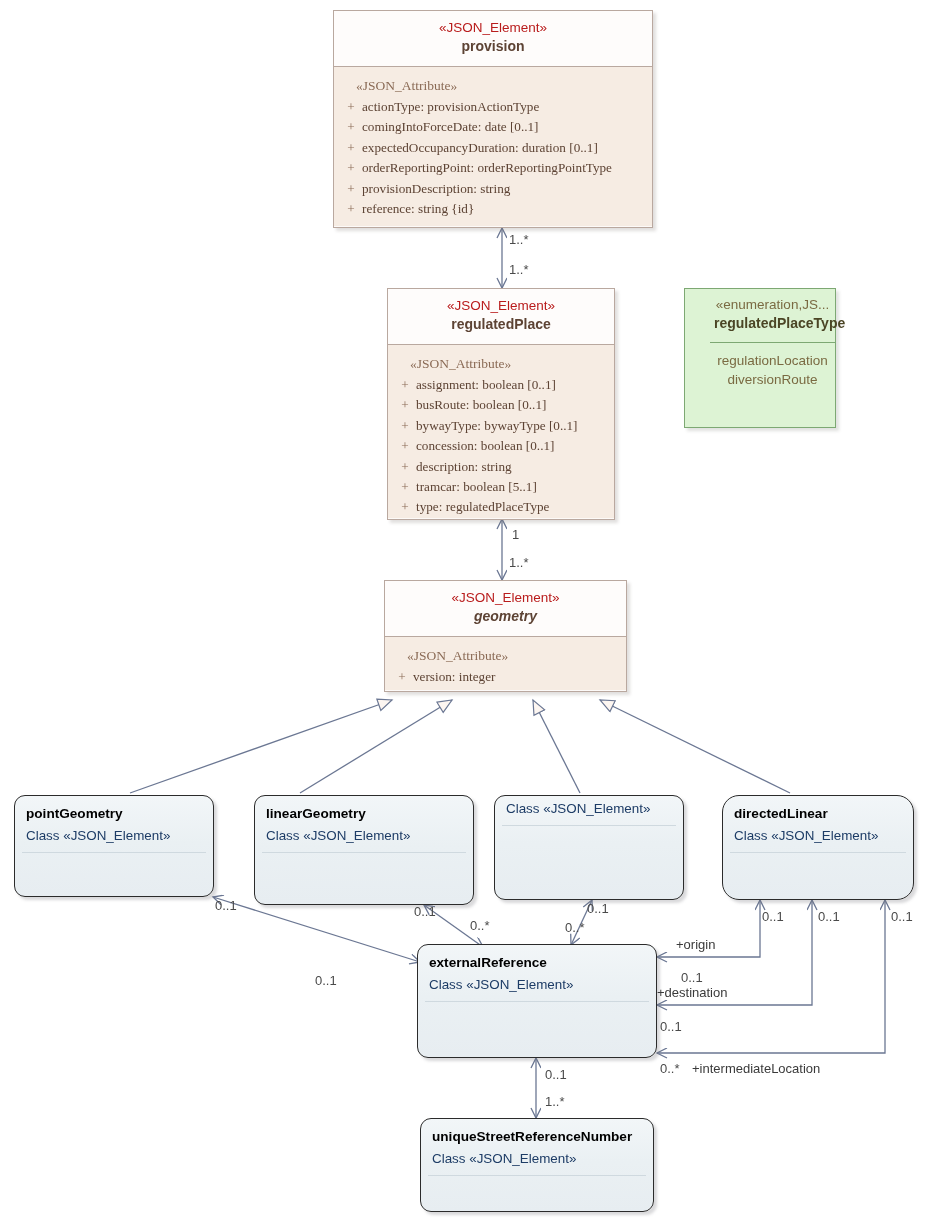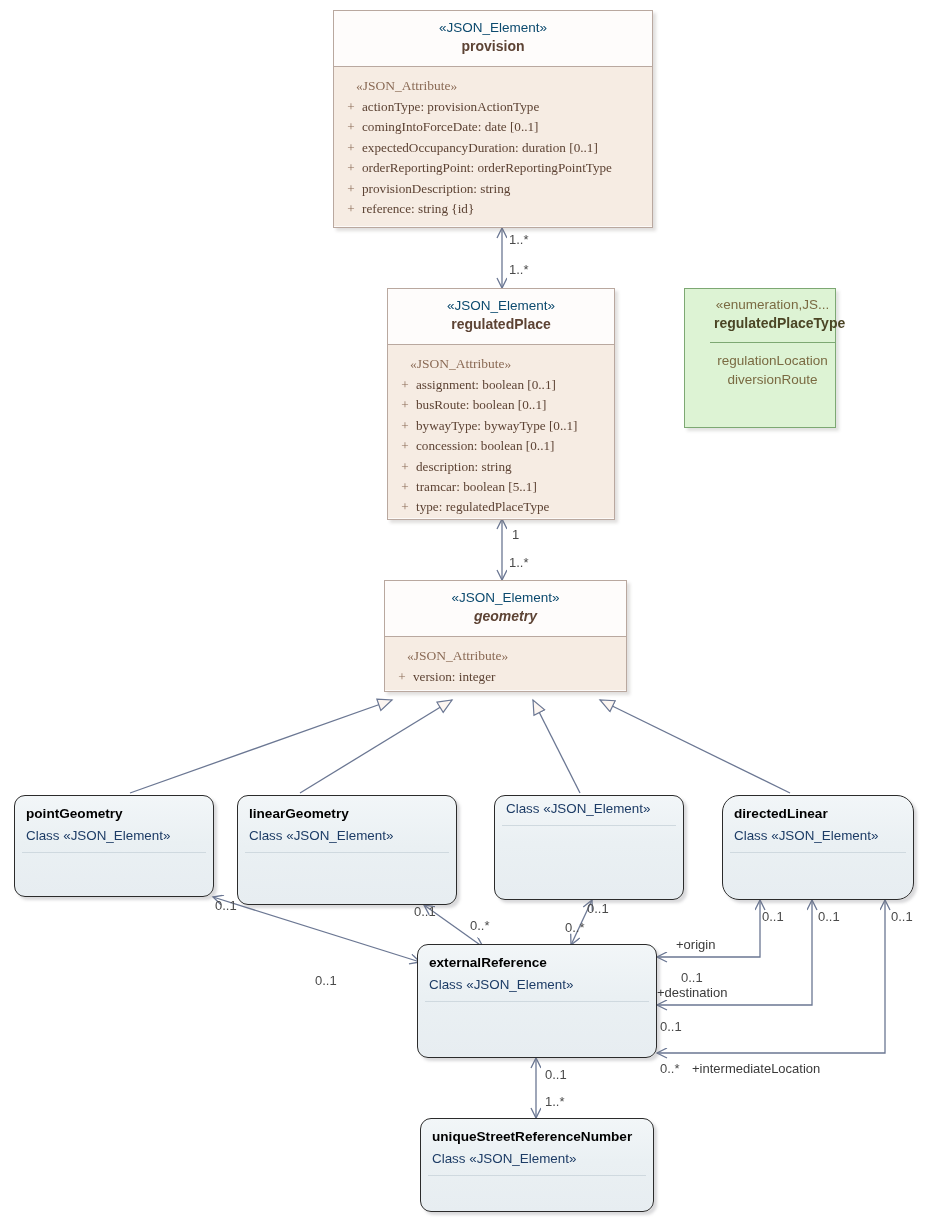--- a/index.html
+++ b/index.html
@@ -38,21 +38,21 @@
   .umlbox .hdr {
     box-sizing: border-box;
     background: #fefcfb;
     border-bottom: 1px solid #b9a89f;
     text-align: center;
     padding: 8px 6px 9px 6px;
     color: #6b4f3f;
   }
   .umlbox .stereo {
     font-size: 13.5px;
-    color: #0c4a6e;
+    color: #b91c1c;
     line-height: 1.35;
   }
   .umlbox .cname {
     font-size: 14px;
     font-weight: bold;
     color: #5d4334;
     line-height: 1.4;
   }
   .umlbox .cname.abstract { font-style: italic; }
   .umlbox .attrs {
@@ -310,21 +310,21 @@
       </div>
     </div>
   </div>
 
   <div class="rbox" style="left:14px; top:795px; width:200px; height:102px;">
     <div class="title">pointGeometry</div>
     <div class="sub">Class «JSON_Element»</div>
     <div class="sep"></div>
   </div>
 
-  <div class="rbox" style="left:237px; top:795px; width:220px; height:110px;">
+  <div class="rbox" style="left:254px; top:795px; width:220px; height:110px;">
     <div class="title">linearGeometry</div>
     <div class="sub">Class «JSON_Element»</div>
     <div class="sep"></div>
   </div>
 
   <div class="rbox" style="left:494px; top:795px; width:190px; height:105px;">
     <div class="sub">Class «JSON_Element»</div>
     <div class="sep"></div>
   </div>
 

